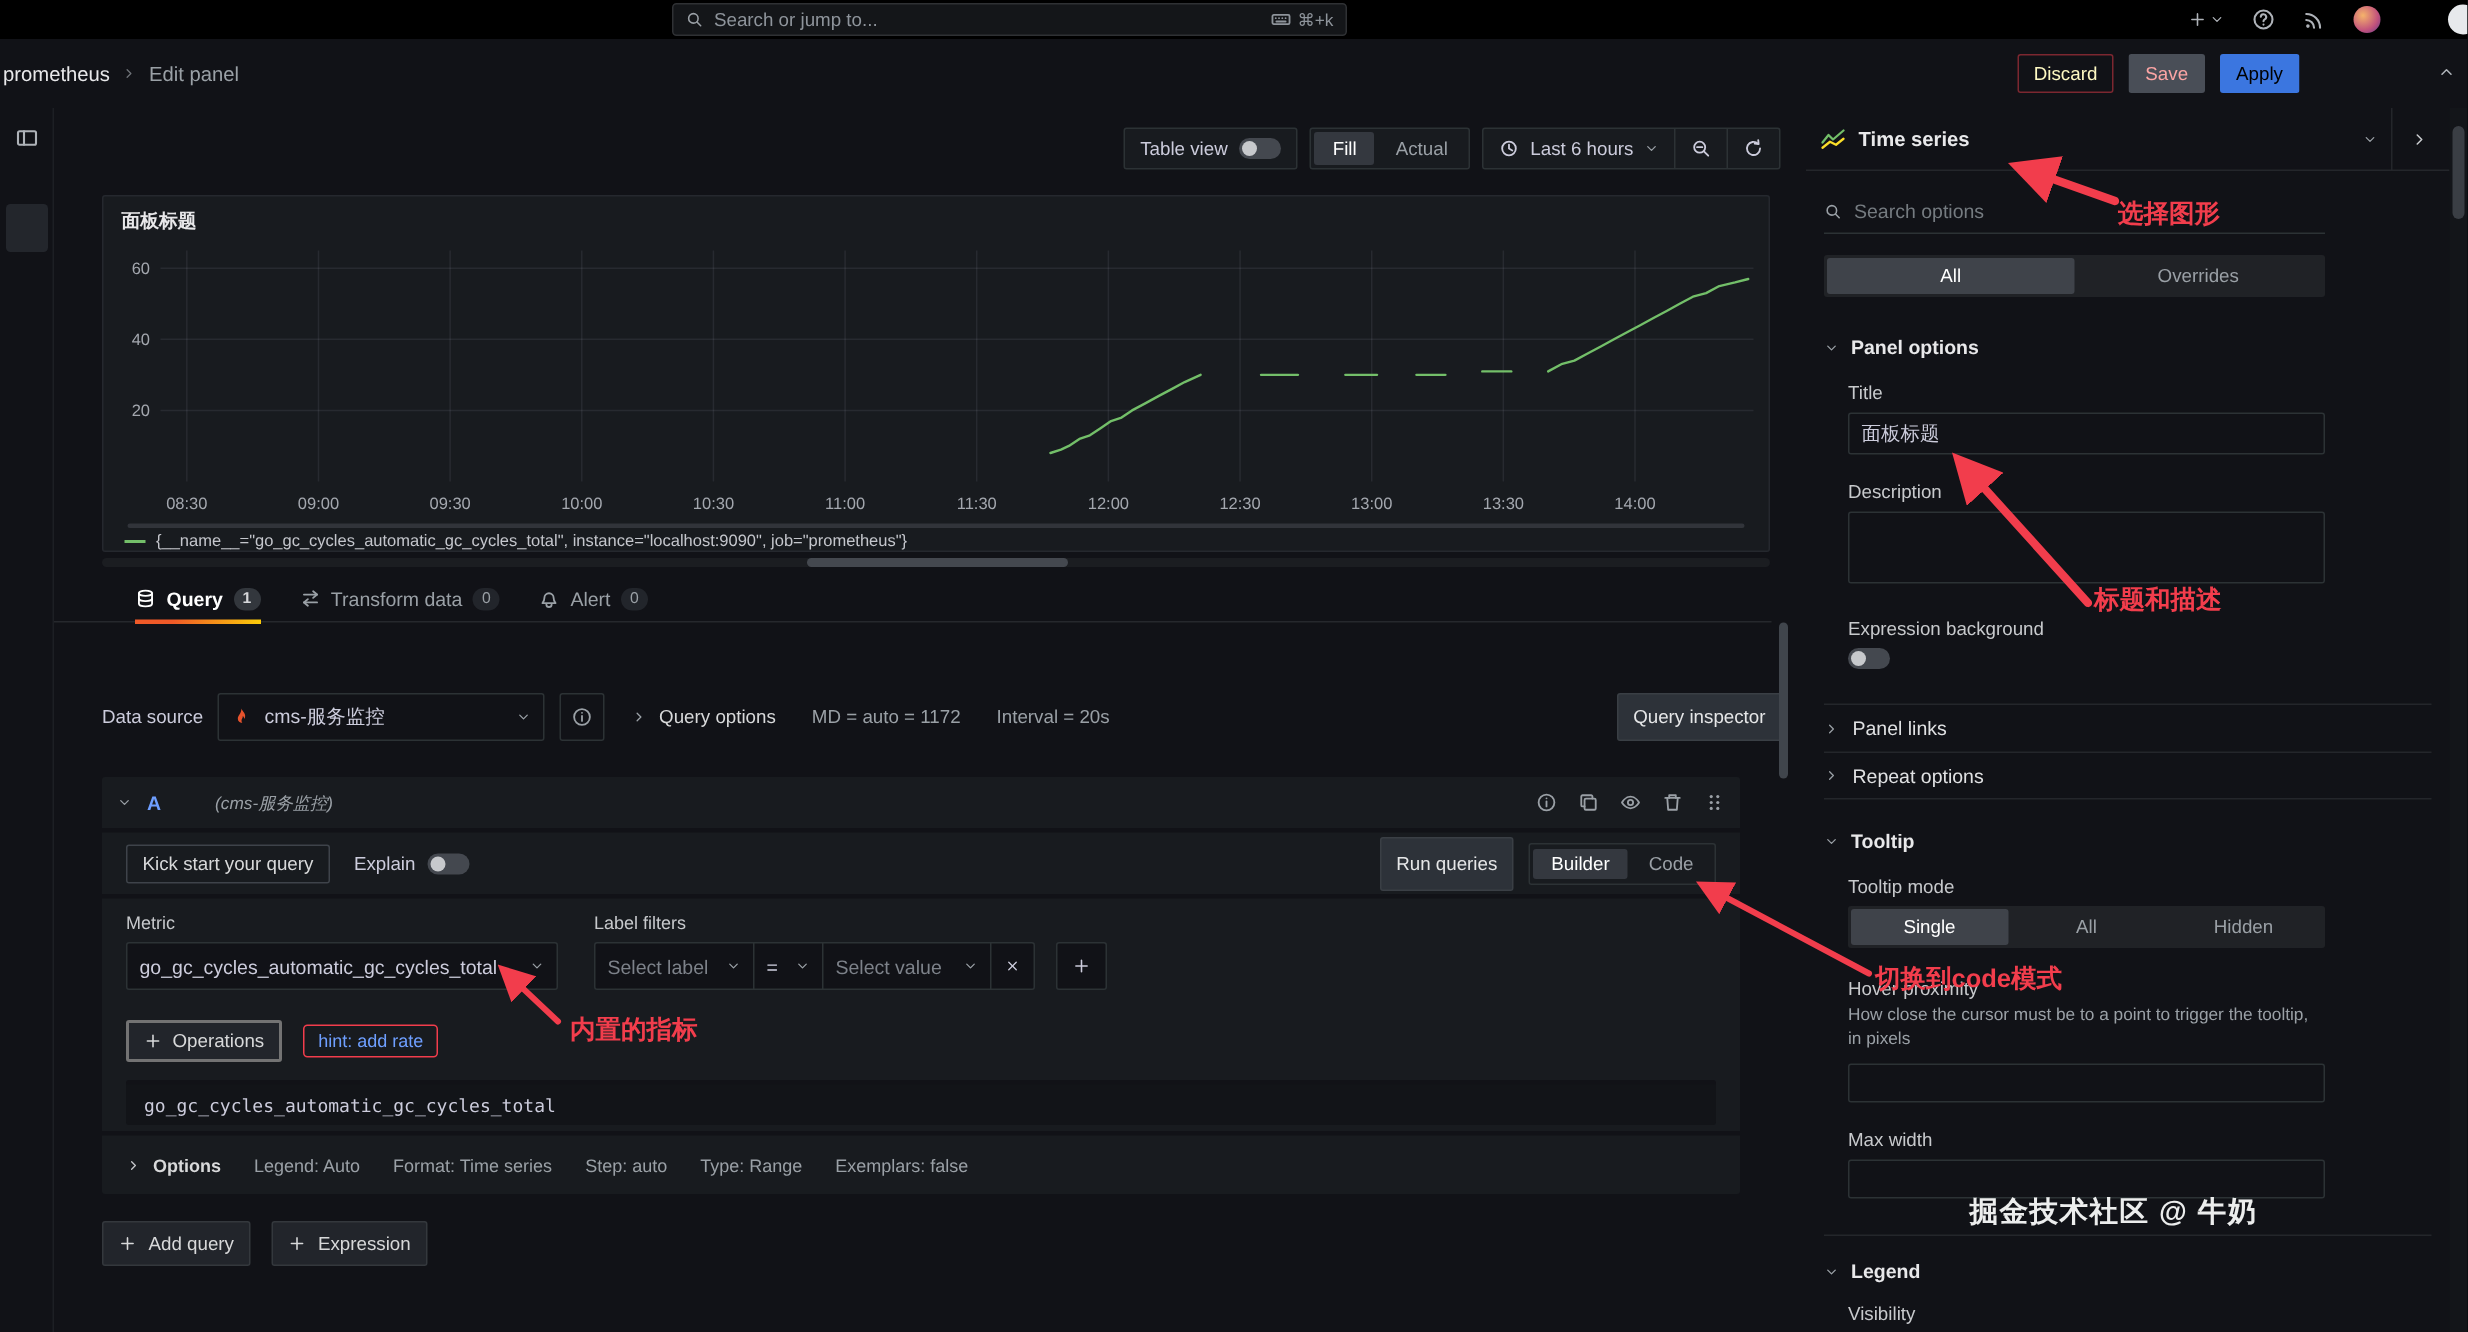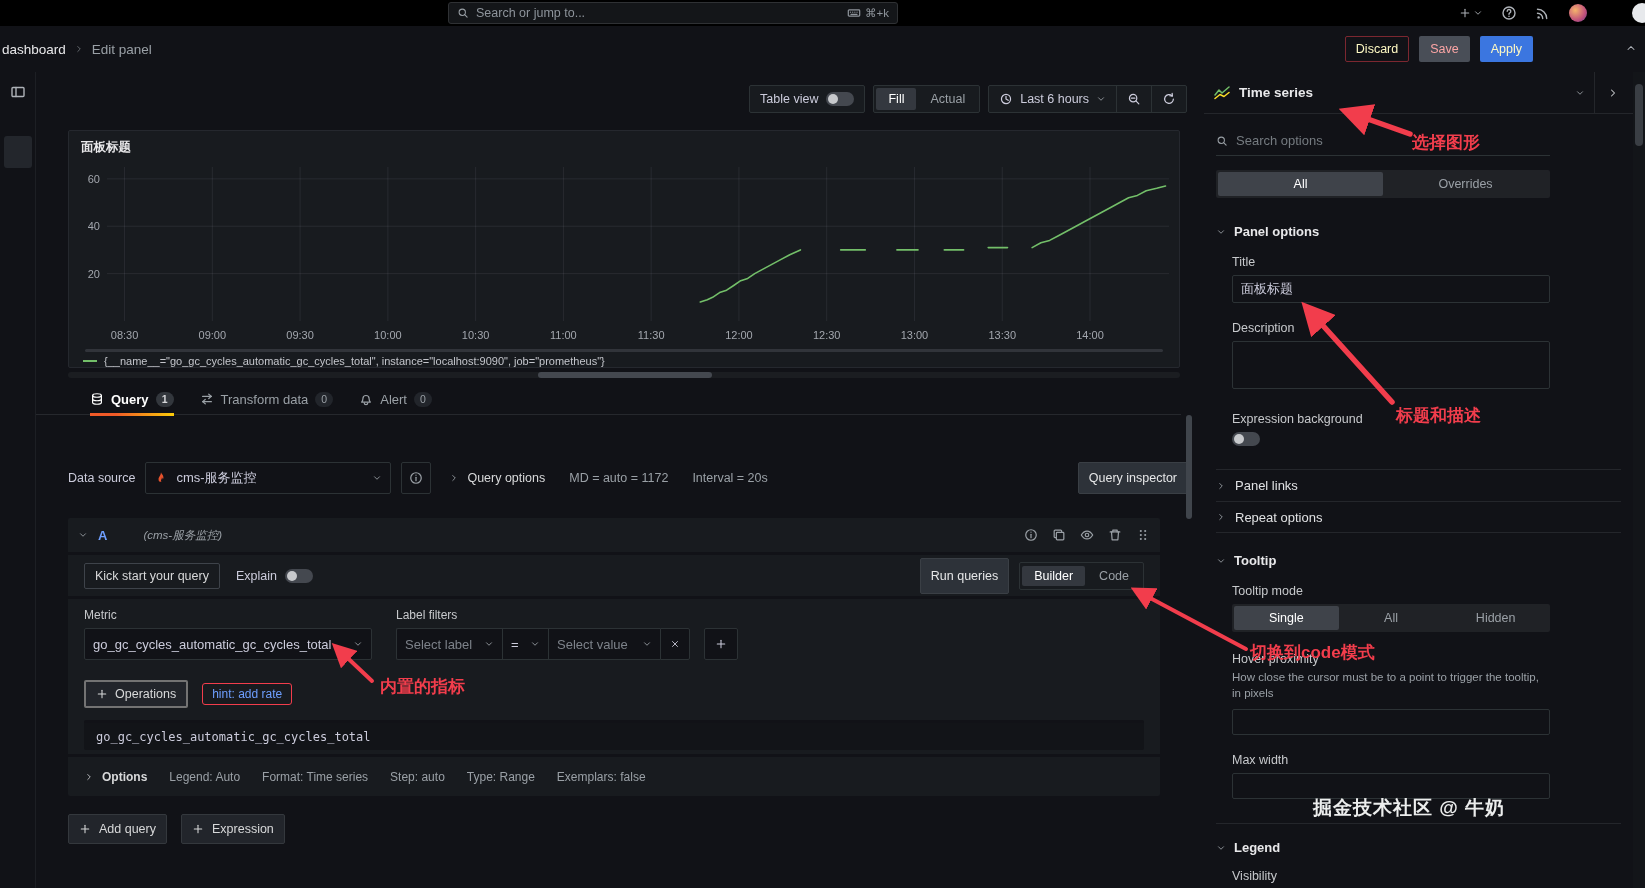--- a/index.html
+++ b/index.html
@@ -26,21 +26,21 @@
   
   .subbar{position:absolute;left:0;top:26px;width:1645px;height:46px;display:flex;align-items:center;padding:0 16px 0 2px}
   .crumb{display:flex;align-items:center;gap:8px;font-size:13.5px}
   .crumb .root{color:#e8e8ea}
   .crumb .cur{color:var(--muted)}
   .sub-actions{margin-left:auto;display:flex;align-items:center;gap:10px;padding-right:96px}
   .btn{height:26px;display:inline-flex;align-items:center;justify-content:center;padding:0 10px;
     border-radius:2px;font-size:12.5px;cursor:pointer;border:1px solid transparent;white-space:nowrap}
   .btn-discard{color:#fef9c3;border-color:#7c2730;background:transparent}
   .btn-save{background:#494e57;color:#fca5a5}
-  .btn-apply{background:#3b76e0;color:#fef9c3}
+  .btn-apply{background:#3b76e0;color:#000000}
   .sub-collapse{position:absolute;right:8px;top:16px;color:#aeb2b8}
 
   
   .left-rail{position:absolute;left:0;top:72px;width:36px;bottom:0;border-right:1px solid #1d1f24}
   .rail-ic{position:absolute;left:10px;top:12px;color:#aeb2b8}
   .rail-hl{position:absolute;left:4px;top:64px;width:28px;height:32px;background:#23262c;border-radius:3px}
 
   
   .main{position:absolute;left:36px;top:72px;width:1156px;height:816px}
   .viz-toolbar{position:absolute;top:13px;right:5px;height:28px;display:flex;gap:8px;align-items:center}
@@ -77,21 +77,21 @@
   .tab.active::after{content:"";position:absolute;left:0;right:0;bottom:-1px;height:3px;
     background:linear-gradient(90deg,#f05a28 30%,#fbca0a 99%)}
   .badge{min-width:18px;height:15px;border-radius:8px;display:flex;align-items:center;justify-content:center;
     padding:0 5px;font-size:10.5px;background:#22252b;color:var(--muted)}
   .tab.active .badge{background:#33373d;color:#d6d7da}
 
   .ds-row{position:absolute;left:32px;top:390px;right:4px;height:32px;display:flex;align-items:center;gap:10px}
   .ds-label{font-size:12.5px;color:var(--text)}
   .control{height:32px;border:1px solid var(--border);background:var(--bg);border-radius:2px;
     display:flex;align-items:center;gap:8px;padding:0 8px;font-size:13px;color:var(--text);cursor:pointer}
-  .ds-select{width:246px}
+  .ds-select{width:218px}
   .control .caret{margin-left:auto;color:var(--muted)}
   .sq-btn{width:30px;height:32px;border:1px solid var(--border);border-radius:2px;display:flex;align-items:center;justify-content:center;color:var(--muted);cursor:pointer}
   .qo{display:flex;align-items:center;gap:8px;font-size:12.5px;color:#d8d9da;margin-left:8px;cursor:pointer}
   .qo-meta{font-size:12.5px;color:var(--muted);margin-left:14px}
   .btn-gray{background:#2d3239;border:1px solid #3a3f45;color:#e6e7e8;height:32px;font-size:12.5px}
 
   .query-card{position:absolute;left:32px;top:446px;width:1092px;background:var(--panel);border-radius:2px}
   .q-header{height:34px;display:flex;align-items:center;gap:10px;padding:0 10px}
   .q-ref{color:var(--link);font-weight:700;font-size:13px}
   .q-hint{font-style:italic;font-size:11.5px;color:var(--muted);margin-left:26px}
@@ -222,21 +222,21 @@
             <path d="M2.5 4.3a9.2 9.2 0 0 1 9.2 9.2"></path>
           </svg>
         </span>
       <span class="avatar"></span>
     </div>
     <span class="corner-avatar"></span>
   </div>
 
   <div class="subbar">
     <div class="crumb">
-      <span class="root">dashboard</span>
+      <span class="root">prometheus</span>
       <span class="ic ic10" style="color:#6e7278">
           <svg viewBox="0 0 16 16" fill="none" stroke="currentColor" stroke-width="1.4" stroke-linecap="round" stroke-linejoin="round">
             <polyline points="6,4 10,8 6,12"></polyline>
           </svg>
         </span>
       <span class="cur">Edit panel</span>
     </div>
     <div class="sub-actions">
       <button class="btn btn-discard">Discard</button>
       <button class="btn btn-save">Save</button>
@@ -737,18 +737,18 @@
       <marker id="ah" markerWidth="6" markerHeight="6" refX="4.2" refY="3" orient="auto">
         <path d="M0,0 L6,3 L0,6 Z" fill="#f23d4c"></path>
       </marker>
     </defs>
     <line class="a-thick" x1="1410" y1="134" x2="1348" y2="112" marker-end="url(#ah)"></line>
     <line class="a-thick" x1="1392" y1="402" x2="1308" y2="309" marker-end="url(#ah)"></line>
     <line class="a-mid" x1="1246" y1="649" x2="1137" y2="591" marker-end="url(#ah)"></line>
     <line class="a-mid" x1="372" y1="681" x2="337" y2="648" marker-end="url(#ah)"></line>
   </svg>
   <div class="annot" style="left:1412px;top:131px">选择图形</div>
-  <div class="annot" style="left:1396px;top:404px">标题和描述</div>
+  <div class="annot" style="left:1396px;top:388px">标题和描述</div>
   <div class="annot" style="left:1250px;top:641px">切换到code模式</div>
   <div class="annot" style="left:380px;top:675px">内置的指标</div>
 
   <div class="watermark">掘金技术社区 @ 牛奶</div>
 </div>
 
 </body></html>

